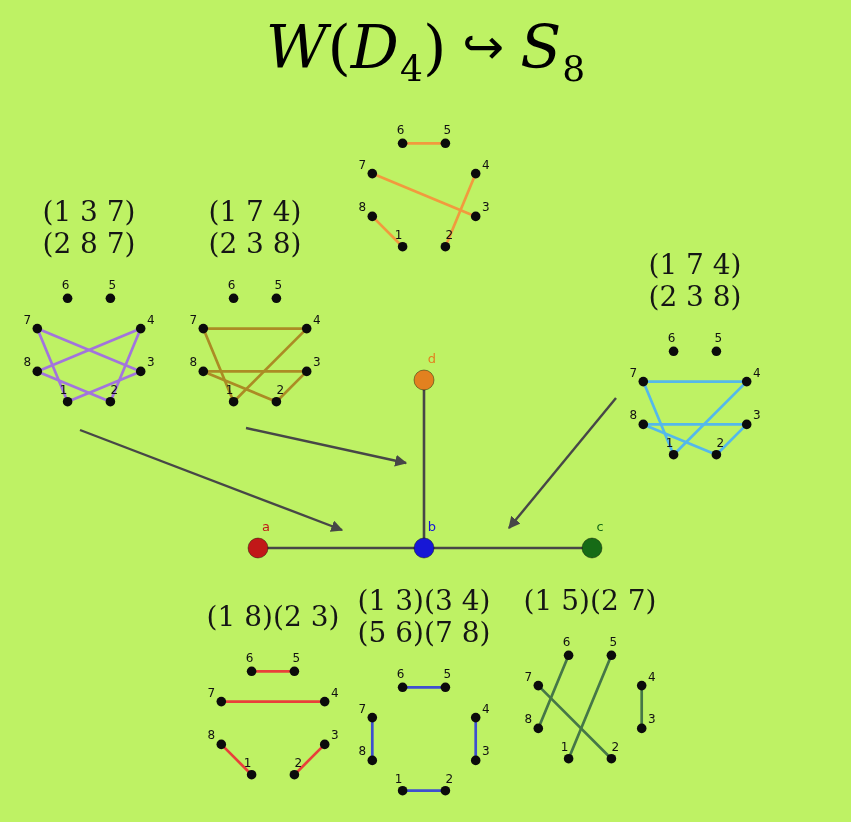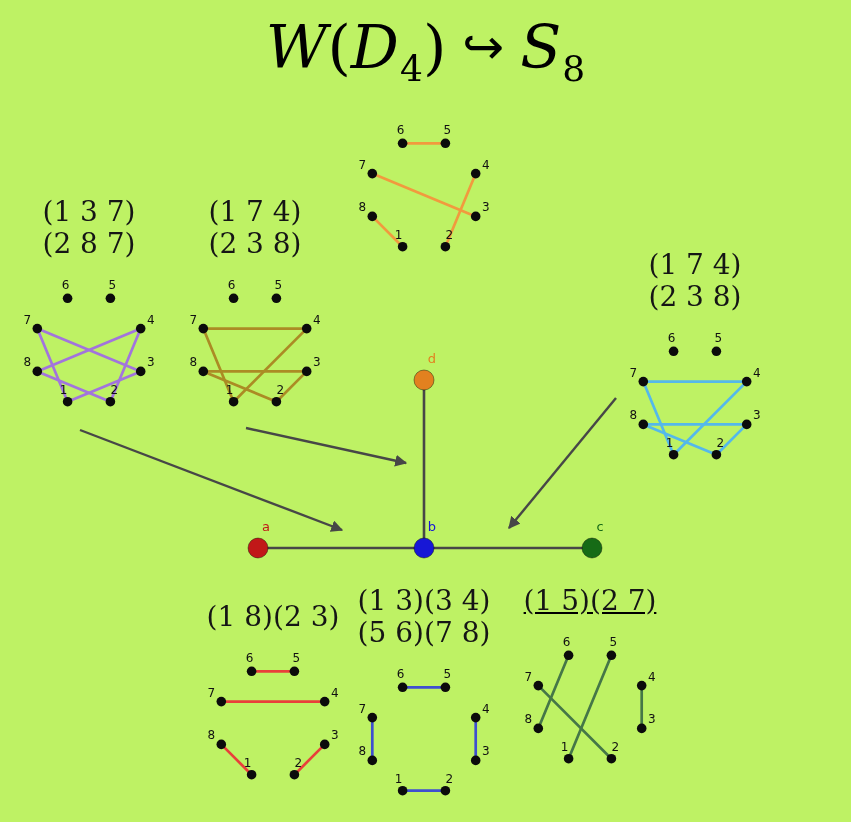--- a/index.html
+++ b/index.html
@@ -32,21 +32,21 @@
   .gsvg { display:block; margin-top:12px; }
   .gsvg.below { margin-top:0; margin-bottom:14px; }
   .gsvg text { font:12px "DejaVu Sans",sans-serif; fill:#111; }
 
   #g-purple  { left:14px;  top:196px; }
   #g-olive   { left:180px; top:196px; }
   #g-orange  { left:349px; top:117px; }
   #g-skyblue { left:620px; top:249px; }
   #g-red     { left:198px; top:585px;margin-top:16px; }
   #g-blue    { left:349px; top:585px; }
-  #g-green   { left:515px; top:585px;text-decoration:underline; }
+  #g-green   { left:515px; top:585px; }
 
   
   .overlay { position:absolute; left:0; top:0; }
   .tree  { stroke:#474747; stroke-width:2.6; }
   .arrow { stroke:#474747; stroke-width:2.4; }
   .nlbl  { font:13px "DejaVu Sans",sans-serif; text-anchor:middle; }
 </style>
 </head>
 <body>
 

